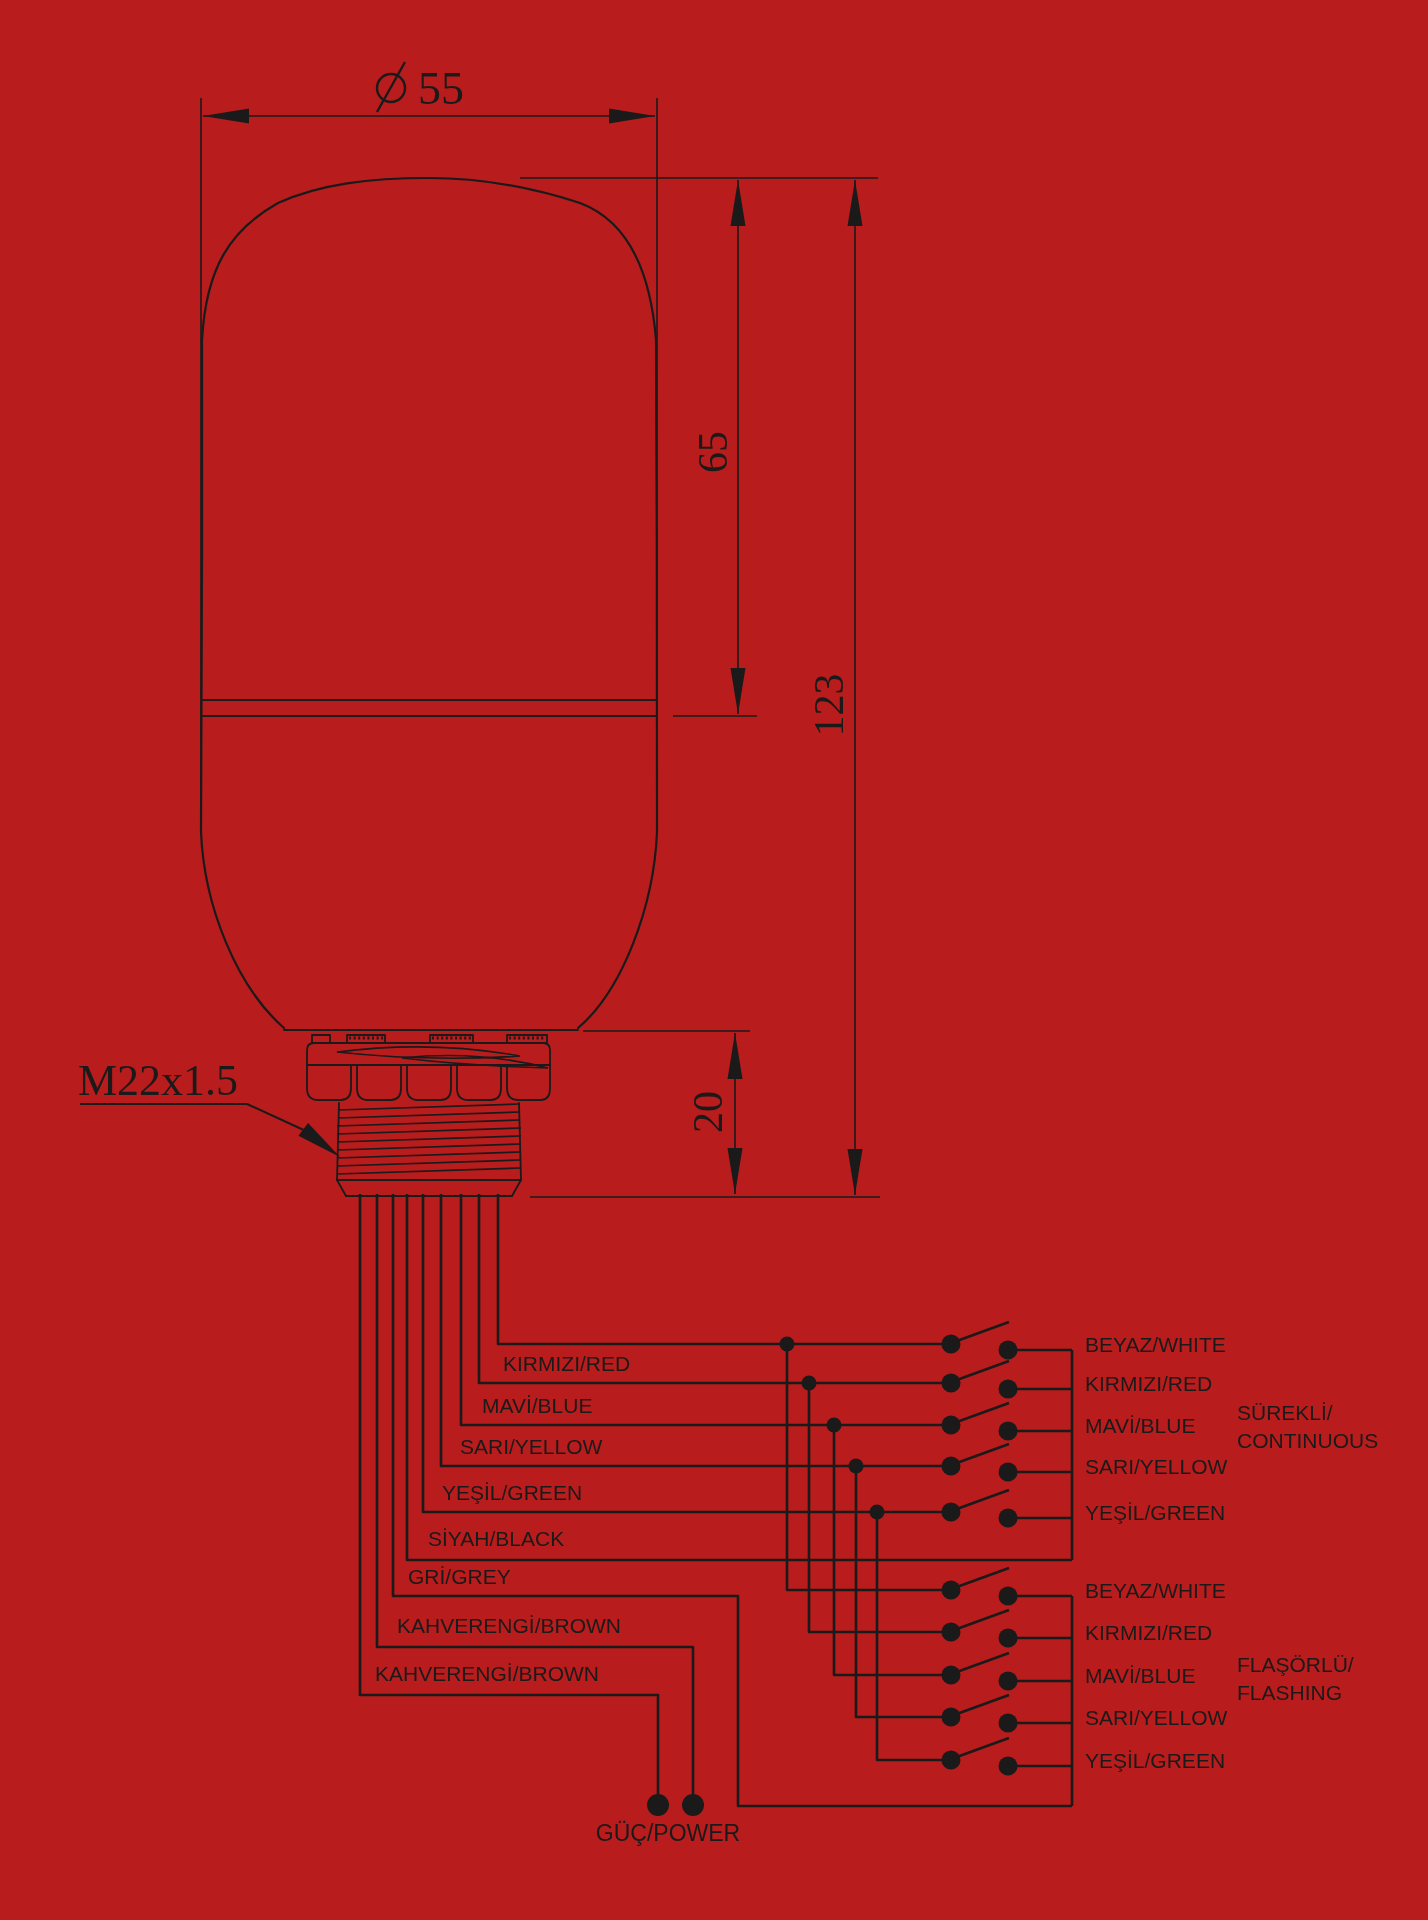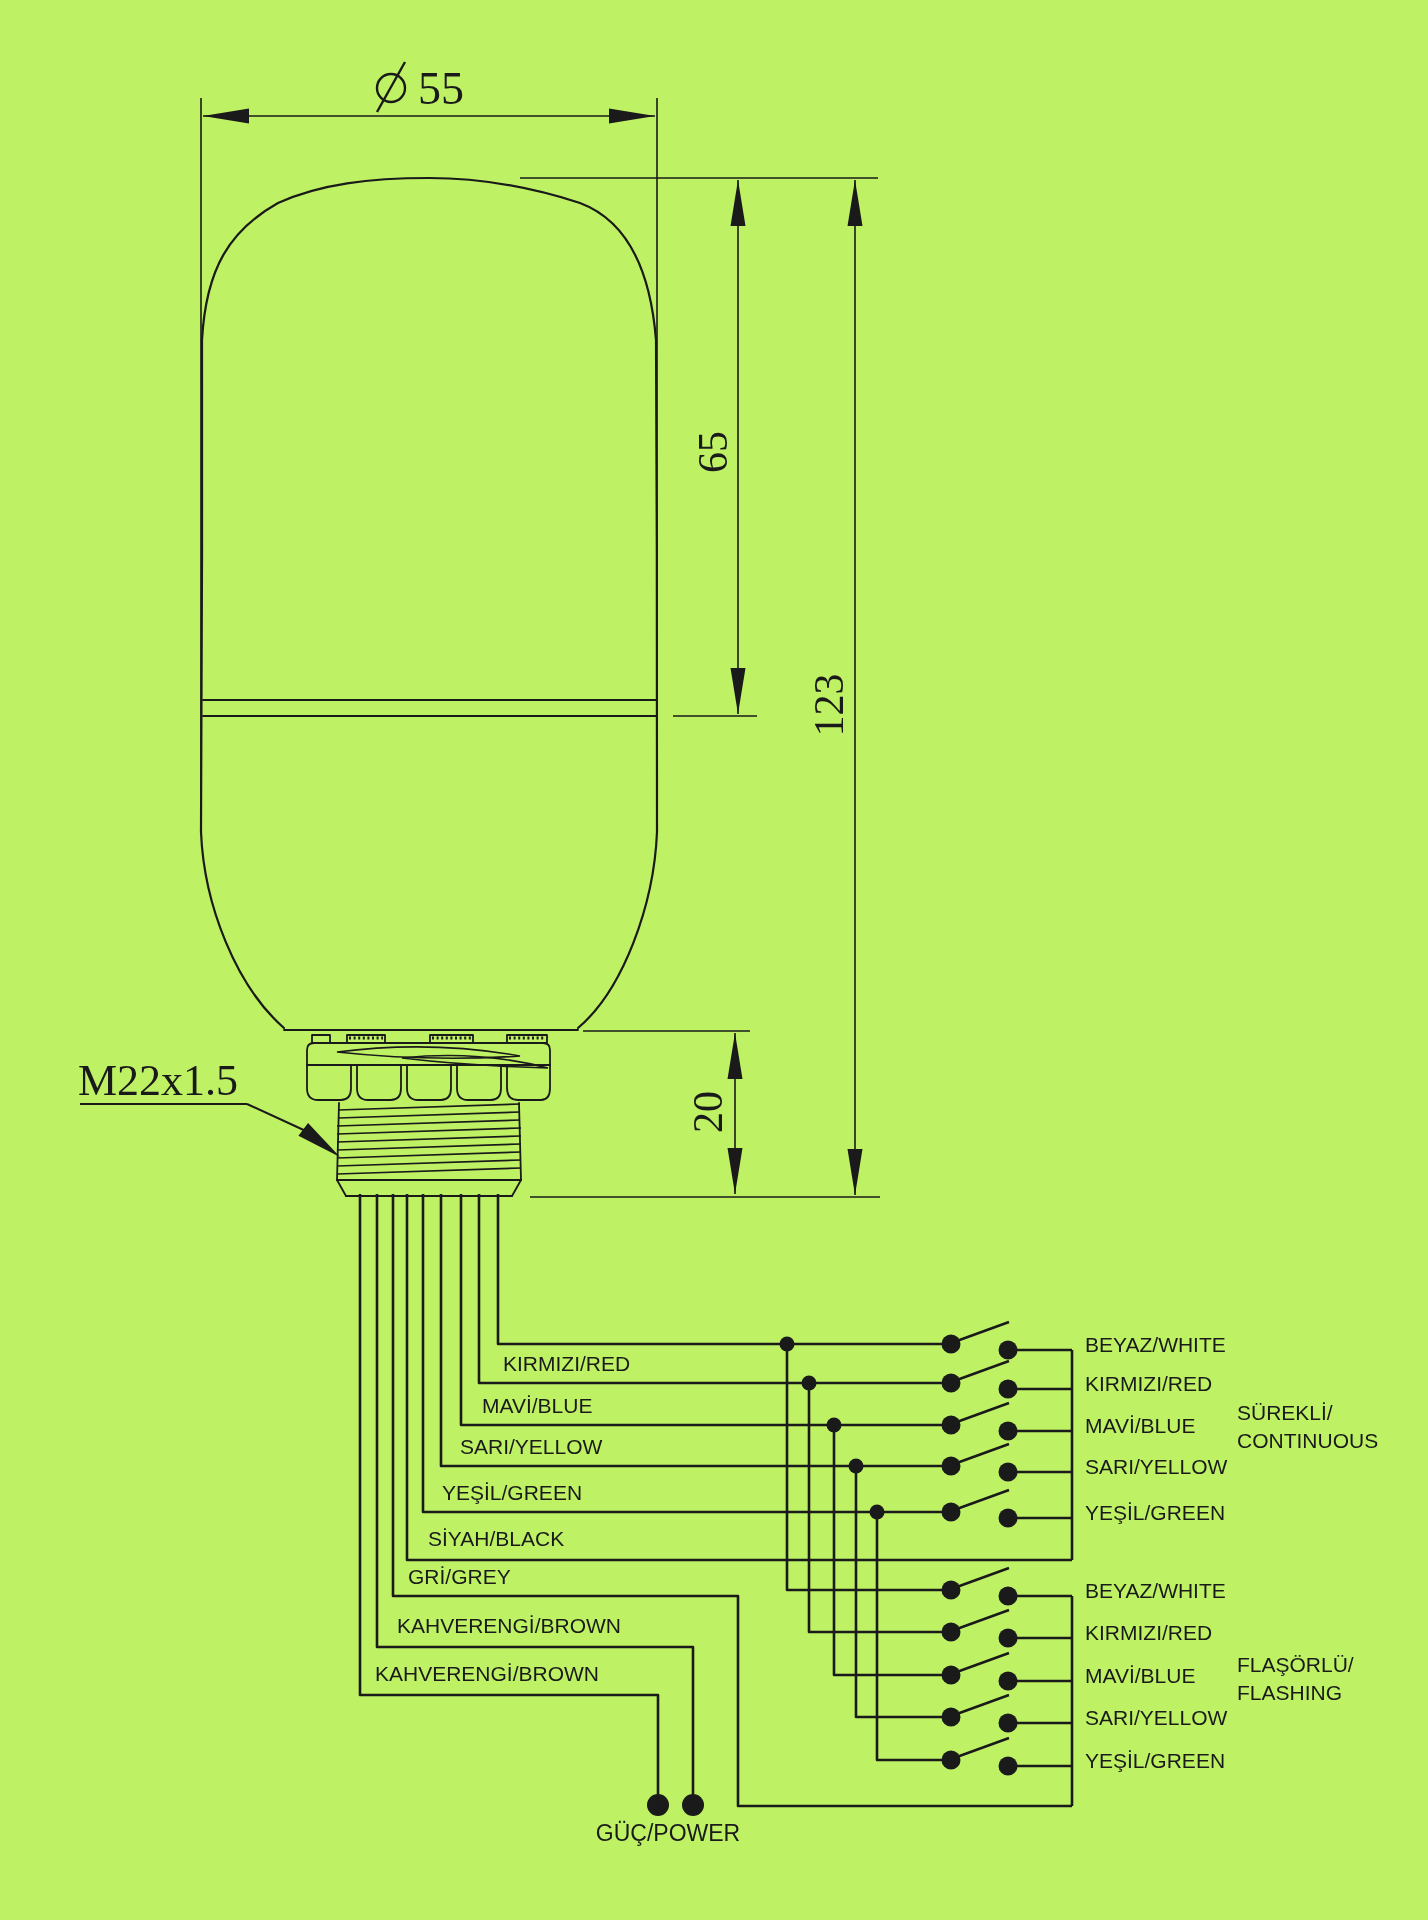--- a/index.html
+++ b/index.html
@@ -1,16 +1,16 @@
 <!DOCTYPE html>
 <html><head>
 <meta charset="utf-8">
 <style>
   html,body{margin:0;padding:0;background:#ffffff;}
-  .page{position:relative;width:1428px;height:1920px;background:#bef264;overflow:hidden;}
+  .page{position:relative;width:1428px;height:1920px;background:#b91c1c;overflow:hidden;}
   svg{position:absolute;left:0;top:0;}
   .ln{stroke:#1a1a1a;fill:none;stroke-width:2.2;stroke-linecap:round;stroke-linejoin:round;}
   .med{stroke-width:1.8;}
   .dim{stroke:#1a1a1a;fill:none;stroke-width:1.6;}
   .wire{stroke:#1a1a1a;fill:none;stroke-width:2.6;stroke-linejoin:round;}
   .dot{fill:#1a1a1a;stroke:none;}
   .arr{fill:#1a1a1a;stroke:none;}
   .hatch{stroke:#1a1a1a;stroke-width:3;stroke-dasharray:2,2.6;fill:none;}
   text{fill:#1a1a1a;}
   .serif{font-family:"Liberation Serif", serif;}

